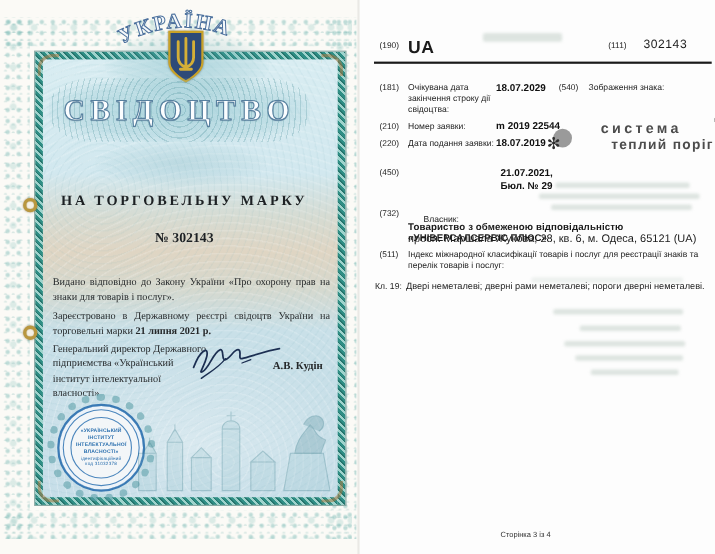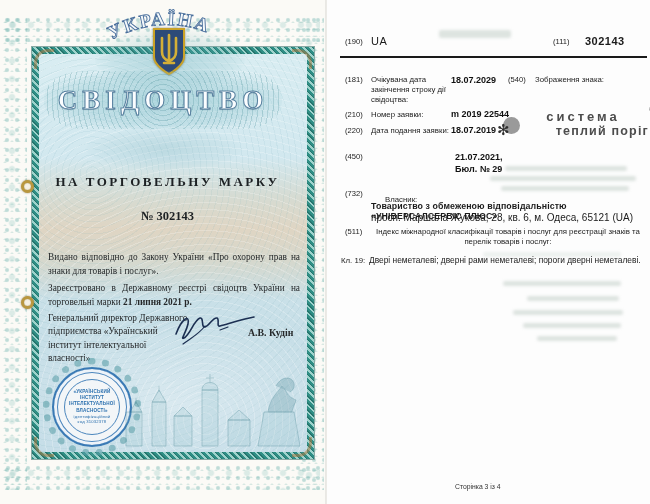--- a/index.html
+++ b/index.html
@@ -95,22 +95,22 @@
 
   
   .sheet { left:327px; top:0; width:364px; height:504px; background:#fdfdfd; color:#1b1b1b; }
   .sheet-shadow { left:325px; top:0; width:8px; height:504px;
     background:linear-gradient(90deg, rgba(0,0,0,.08), rgba(0,0,0,0)); }
 
   .inid { font-size:7.6px; color:#222; }
   .flabel { font-size:7.8px; line-height:1.3; color:#222; }
   .fvalue { font-size:9px; font-weight:bold; line-height:1.3; color:#111; }
 
-  .hdr-ua { font-size:11px; font-weight:normal; letter-spacing:.5px; }
-  .hdr-num { font-size:11px; font-weight:bold; letter-spacing:.5px; }
+  .hdr-ua { font-size:16px; font-weight:bold; letter-spacing:.5px; }
+  .hdr-num { font-size:11px; font-weight:normal; letter-spacing:.5px; }
   .rule { left:13px; top:56px; width:307px; height:2px; background:#1a1a1a; }
 
   .logo-block { left:190px; top:110px; width:132px; height:46px; text-align:center; color:#4c4c4c; }
   .logo-top { font-size:13px; font-weight:bold; letter-spacing:3px; line-height:1.1; }
   .logo-bottom { font-size:12.5px; font-weight:bold; letter-spacing:1.2px; line-height:1.2;text-align:right; }
   .logo-r { position:absolute; right:-6px; top:-5px; font-size:8px; font-weight:normal; color:#555; }
   .logo-icon { left:172px; top:117px; width:22px; height:22px; }
   .logo-icon .ball { position:absolute; left:4px; top:0; width:17px; height:17px; border-radius:50%; background:#9a9a9a; }
   .logo-icon .flake { position:absolute; left:-2px; top:4px; font-size:15px; color:#2e2e2e; }
 
@@ -250,21 +250,21 @@
   <div class="abs ghost" style="left:178px; top:166px; width:122px; height:5px;"></div>
   <div class="abs ghost" style="left:163px; top:176px; width:146px; height:5px;"></div>
   <div class="abs ghost" style="left:174px; top:186px; width:128px; height:5px;"></div>
 
   <span class="abs inid" style="left:18px; top:189px;">(732)</span>
   <span class="abs flabel" style="left:44px; top:195px;padding-left:14px;">Власник:</span>
   <span class="abs owner-name" style="left:44px; top:201px; width:276px;">Товариство з обмеженою відповідальністю «УНІВЕРСАЛСЕРВІС ПЛЮС»</span>
   <span class="abs owner-addr" style="left:44px; top:212px; width:276px;">просп. Маршала Жукова, 28, кв. 6, м. Одеса, 65121 (UA)</span>
 
   <span class="abs inid" style="left:18px; top:227px;">(511)</span>
-  <span class="abs flabel" style="left:44px; top:227px; width:274px;text-align:center;">Індекс міжнародної класифікації товарів і послуг для реєстрації знаків та перелік товарів і послуг:</span>
+  <span class="abs flabel" style="left:44px; top:227px; width:274px;">Індекс міжнародної класифікації товарів і послуг для реєстрації знаків та перелік товарів і послуг:</span>
 
   <span class="abs flabel" style="left:14px; top:256px;">Кл. 19:</span>
   <span class="abs class-items" style="left:42px; top:255px; width:280px;">Двері неметалеві; дверні рами неметалеві; пороги дверні неметалеві.</span>
 
   <div class="abs ghost" style="left:156px; top:252px; width:138px; height:5px; opacity:.5;"></div>
   <div class="abs ghost" style="left:176px; top:281px; width:118px; height:5px;"></div>
   <div class="abs ghost" style="left:200px; top:296px; width:92px; height:5px;"></div>
   <div class="abs ghost" style="left:186px; top:310px; width:110px; height:5px;"></div>
   <div class="abs ghost" style="left:196px; top:323px; width:98px; height:5px;"></div>
   <div class="abs ghost" style="left:210px; top:336px; width:80px; height:5px;"></div>

